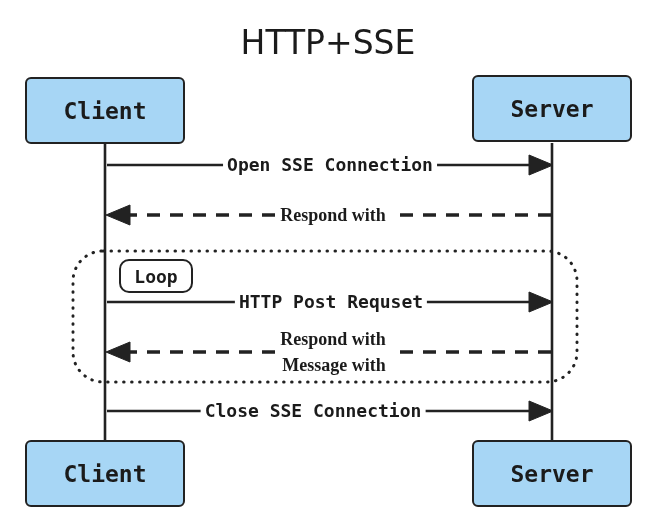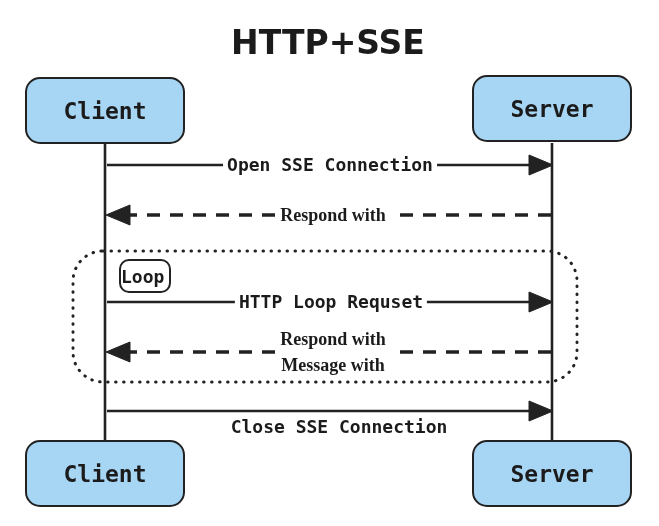--- a/index.html
+++ b/index.html
@@ -13,56 +13,56 @@
     position:relative;
     width:659px;height:526px;
     background:var(--background);
     font-family:"DejaVu Sans Mono","Liberation Mono",monospace;
     overflow:hidden;
   }
   .title{
     position:absolute;left:328px;top:42px;
     transform:translate(-50%,-50%);
     font-family:"DejaVu Sans","Liberation Sans",sans-serif;
-    font-size:33px;font-weight:700;color:var(--text);
+    font-size:33px;font-weight:400;color:var(--text);
     white-space:nowrap;letter-spacing:0px;
   }
   svg.layer{position:absolute;left:0;top:0;z-index:1;}
   svg.layer line,svg.layer rect{stroke:var(--stroke);}
   svg.layer polygon{fill:var(--stroke);stroke:var(--stroke);}
   .actor{
     position:absolute;z-index:2;
     width:160px;height:67px;
     background:var(--actor-fill);
     border:2.6px solid var(--stroke);
-    border-radius:15px;
+    border-radius:6px;
     display:flex;align-items:center;justify-content:center;
     box-sizing:border-box;
   }
   .actor span{
     font-size:23px;font-weight:700;color:var(--text);
     white-space:nowrap;
   }
   .msg{
     position:absolute;z-index:2;
     transform:translate(-50%,-50%);
     background:var(--background);
     color:var(--text);
     font-size:18px;font-weight:700;
-    text-align:center;white-space:nowrap;
+    text-align:right;white-space:nowrap;
     padding:0 4px;line-height:26px;
   }
   .msg.two-line span{display:block;font-family:Liberation Serif, serif;}
   .loop-label{
     position:absolute;z-index:2;
-    left:119px;top:259px;width:52px;height:34px;
+    left:119px;top:259px;width:74px;height:34px;
     background:var(--background);
     border:2.4px solid var(--stroke);
     border-radius:10px;
-    display:flex;align-items:center;justify-content:flex-start;
+    display:flex;align-items:center;justify-content:center;
     box-sizing:border-box;
     font-size:18px;font-weight:600;color:var(--text);
   }
 </style>
 </head>
 <body>
 
 <div class="canvas">
 
   <div class="title">HTTP+SSE</div>
@@ -106,22 +106,22 @@
   <div class="loop-label">
     <span>Loop</span>
   </div>
 
   <div class="msg" style="left:330px;top:165px;">Open SSE Connection</div>
 
   <div class="msg two-line" style="left:333px;top:215px;">
     <span>Respond with</span>
   </div>
 
-  <div class="msg" style="left:331px;top:302px;">HTTP Loop Requset</div>
+  <div class="msg" style="left:331px;top:302px;">HTTP Post Requset</div>
 
   <div class="msg two-line" style="left:333px;top:352px;">
     <span>Respond with</span>
     <span>Message with</span>
   </div>
 
-  <div class="msg" style="left:339px;top:411px;margin-top:16px;">Close SSE Connection</div>
+  <div class="msg" style="left:313px;top:411px;">Close SSE Connection</div>
 
 </div>
 
 </body></html>

